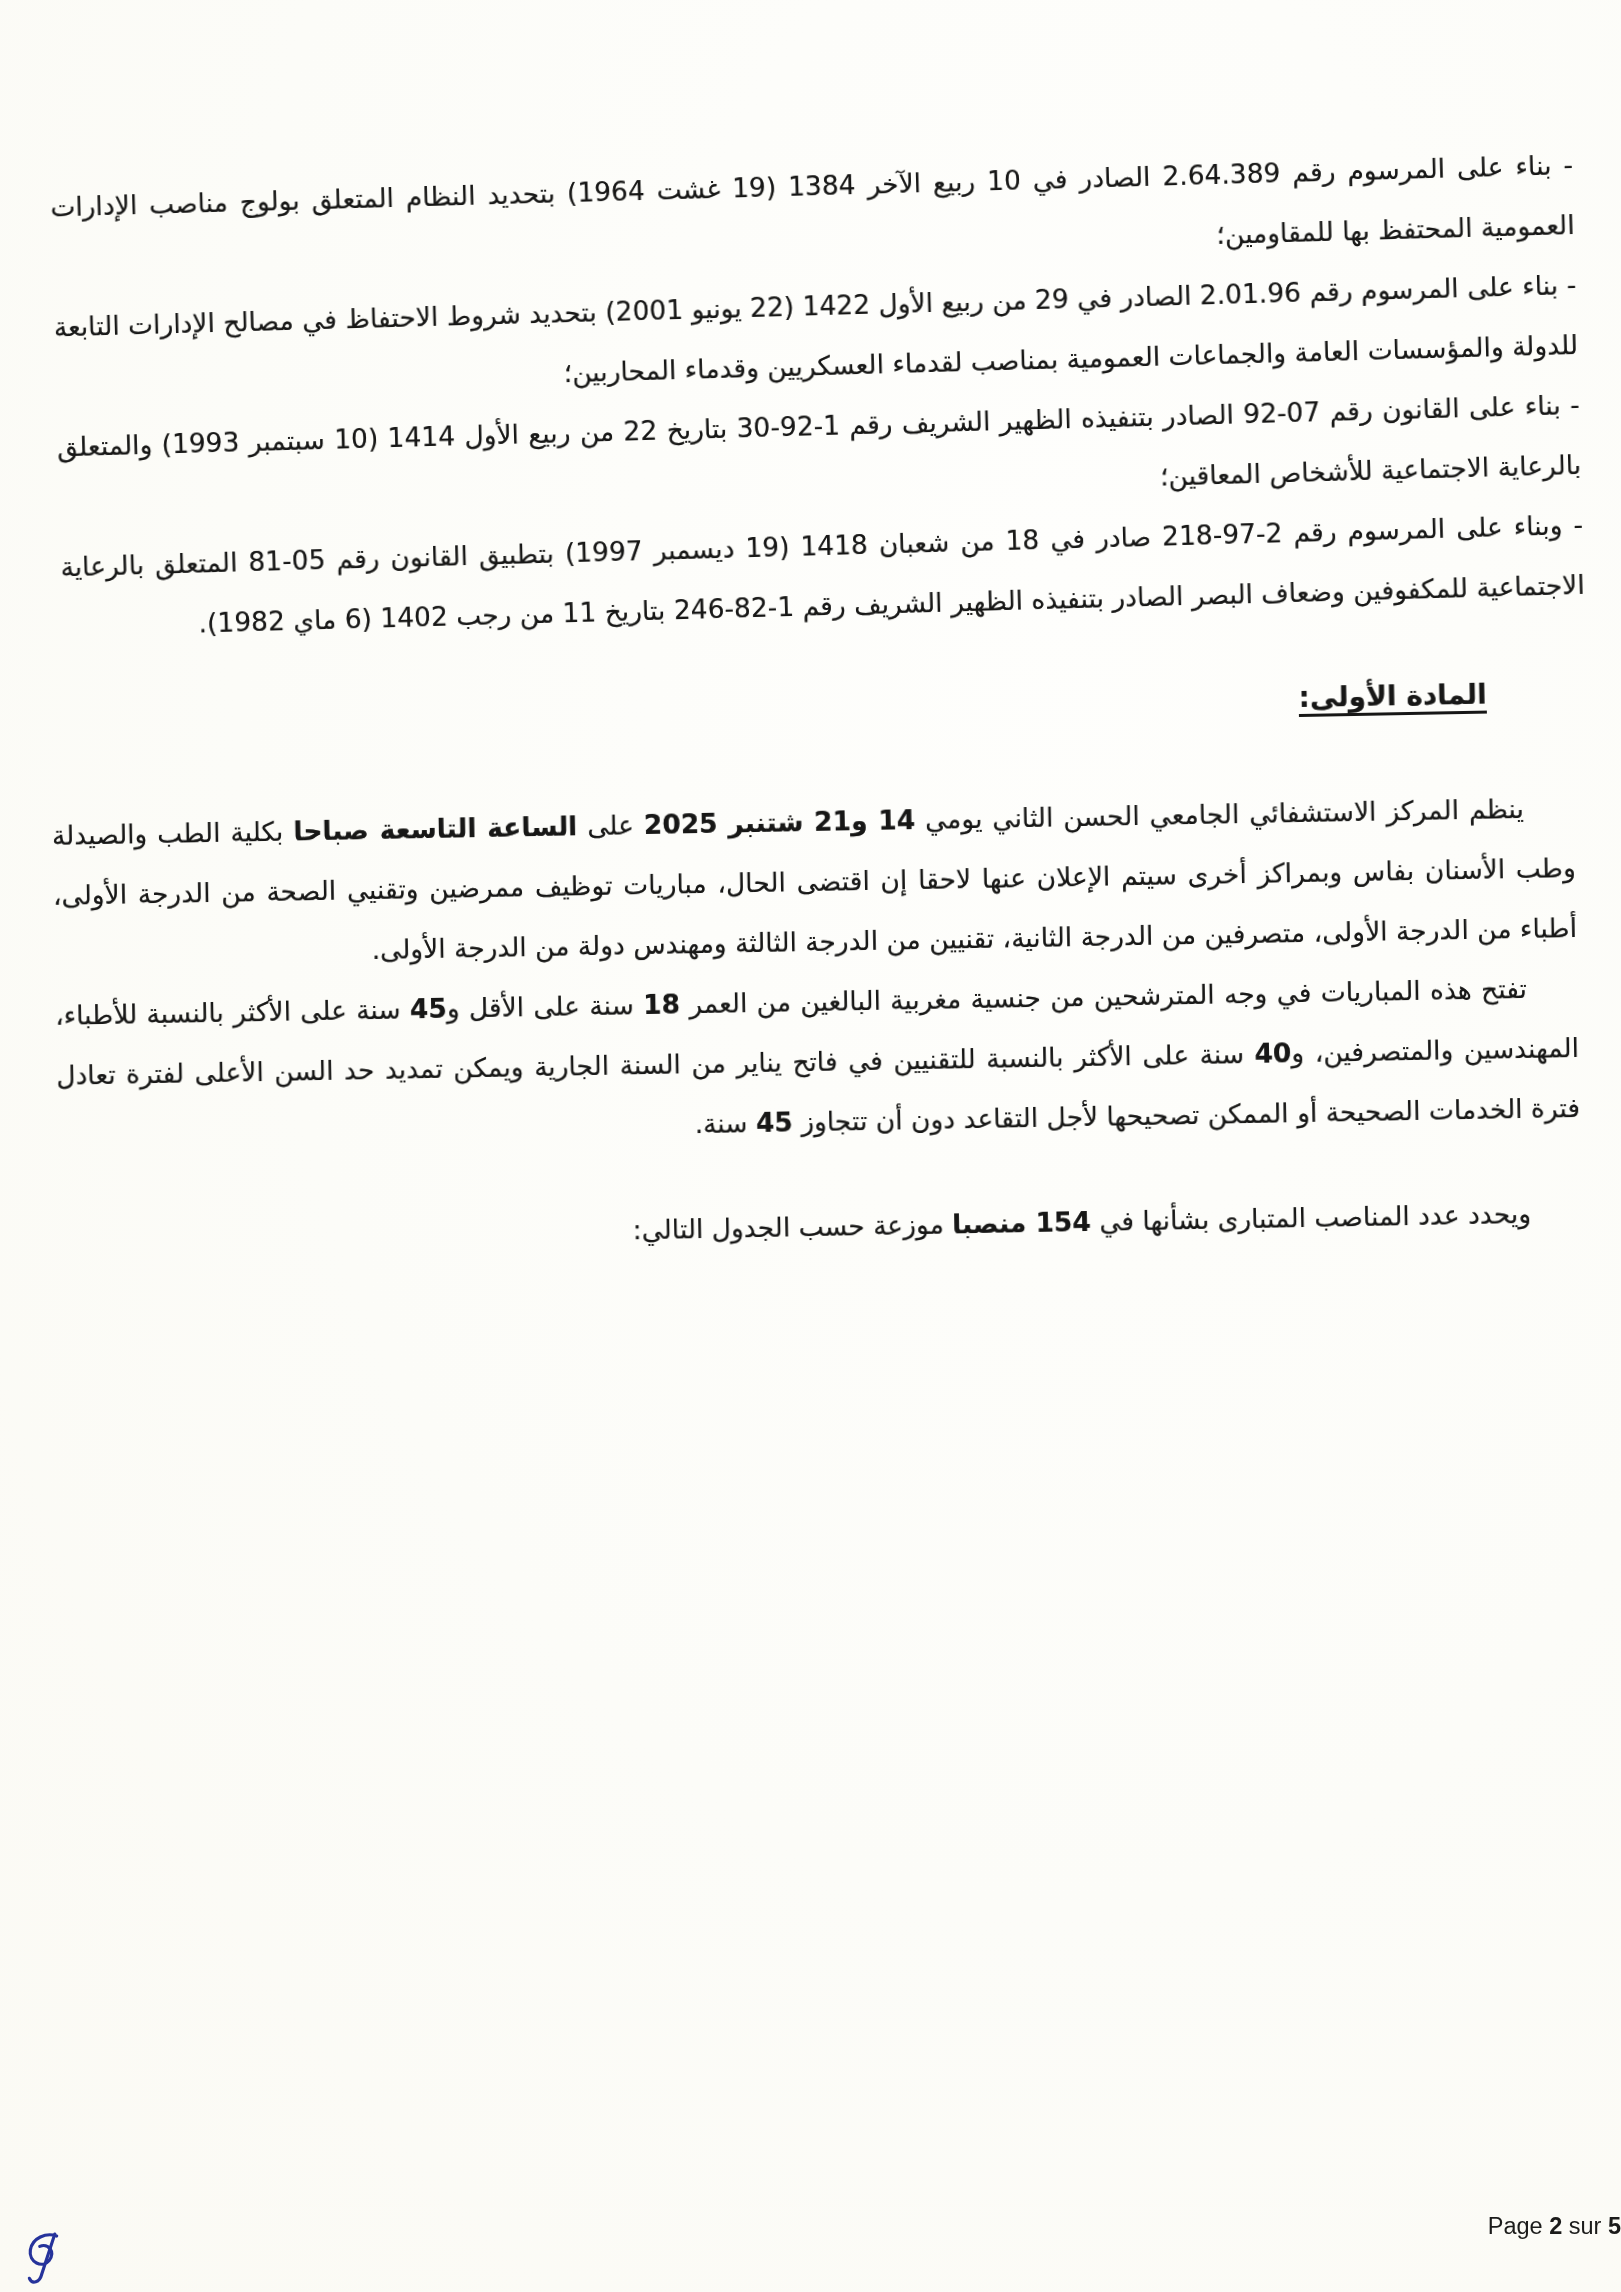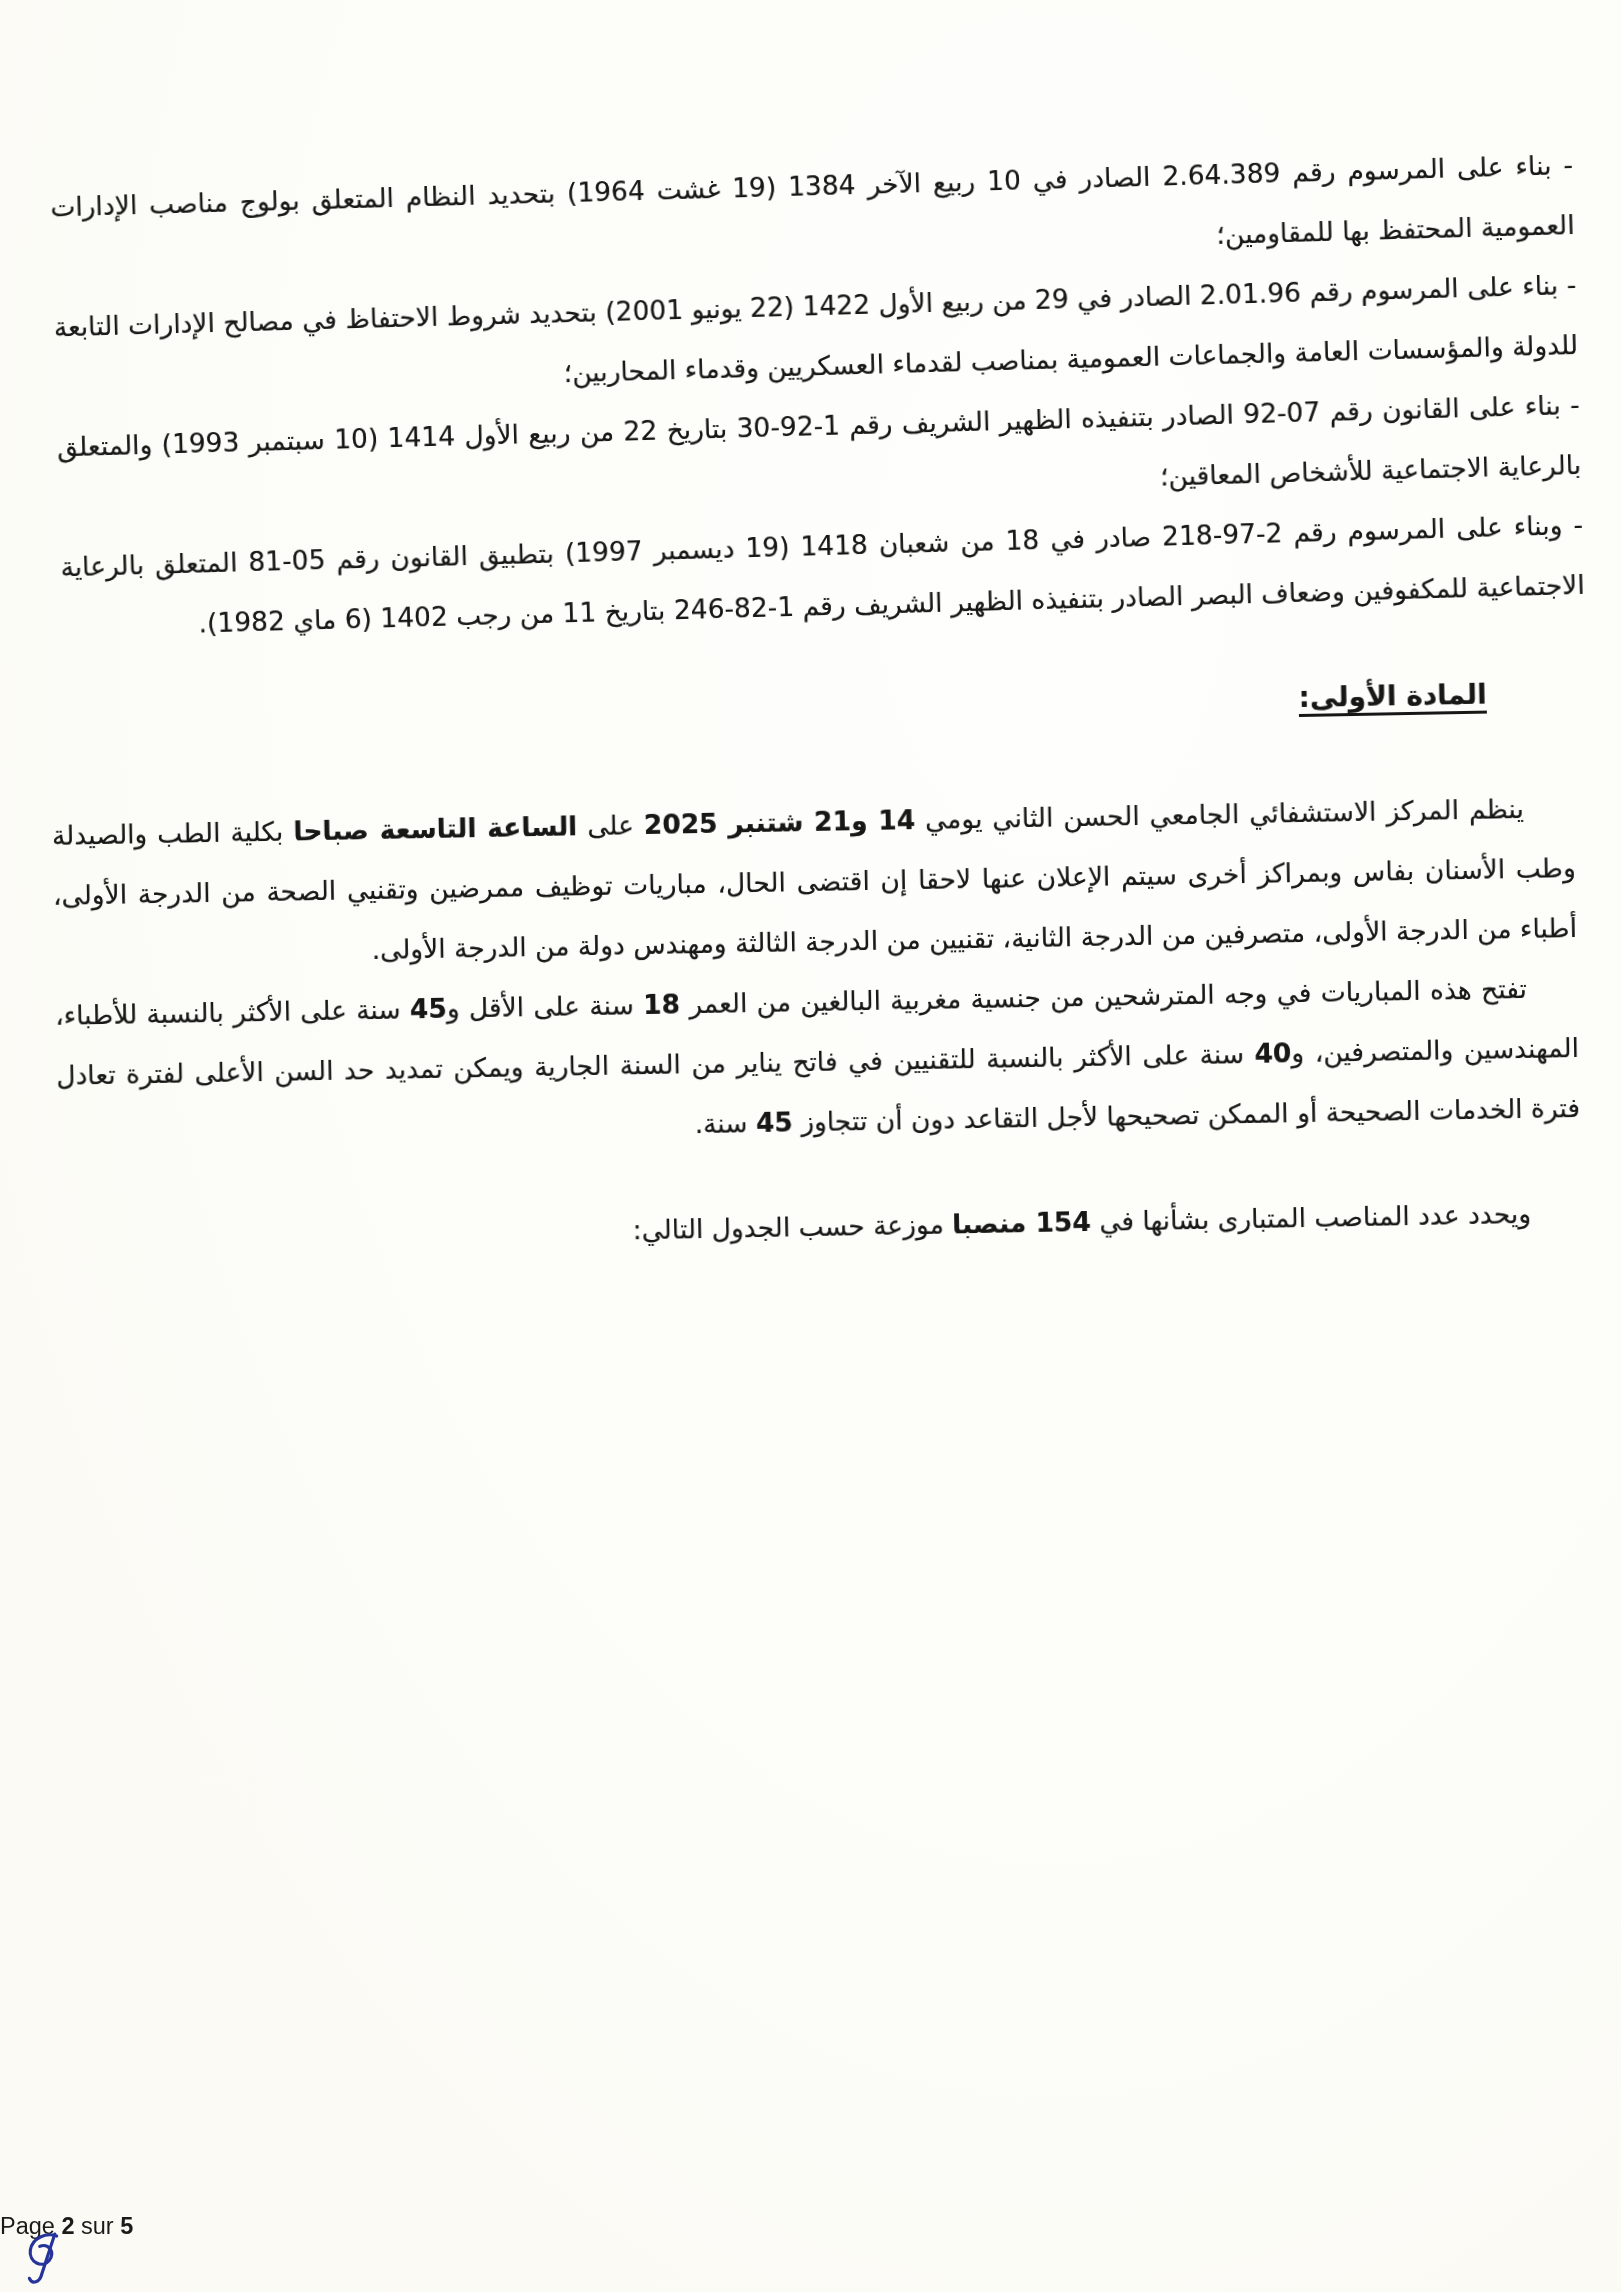--- a/index.html
+++ b/index.html
@@ -51,21 +51,21 @@
     text-underline-offset: 6.9px;
   }
   .body-par { margin: 0; text-indent: 51px; }
   .par-first { margin-top: 55px; }
   .par-last { margin-top: 45px; }
   .b { font-weight: bold; }
   .footer {
     position: absolute;
     top: 2213px; left: 0; right: 0;
     direction: ltr;
-    text-align: left;
+    text-align: right;
     font-family: "Liberation Sans", sans-serif;
     font-size: 23.5px;
     color: #1b1b1a;
   }
   .paraph {
     position: absolute;
     left: 19.6px; top: 2231px;
     width: 47px; height: 57px;
   }
 </style>

